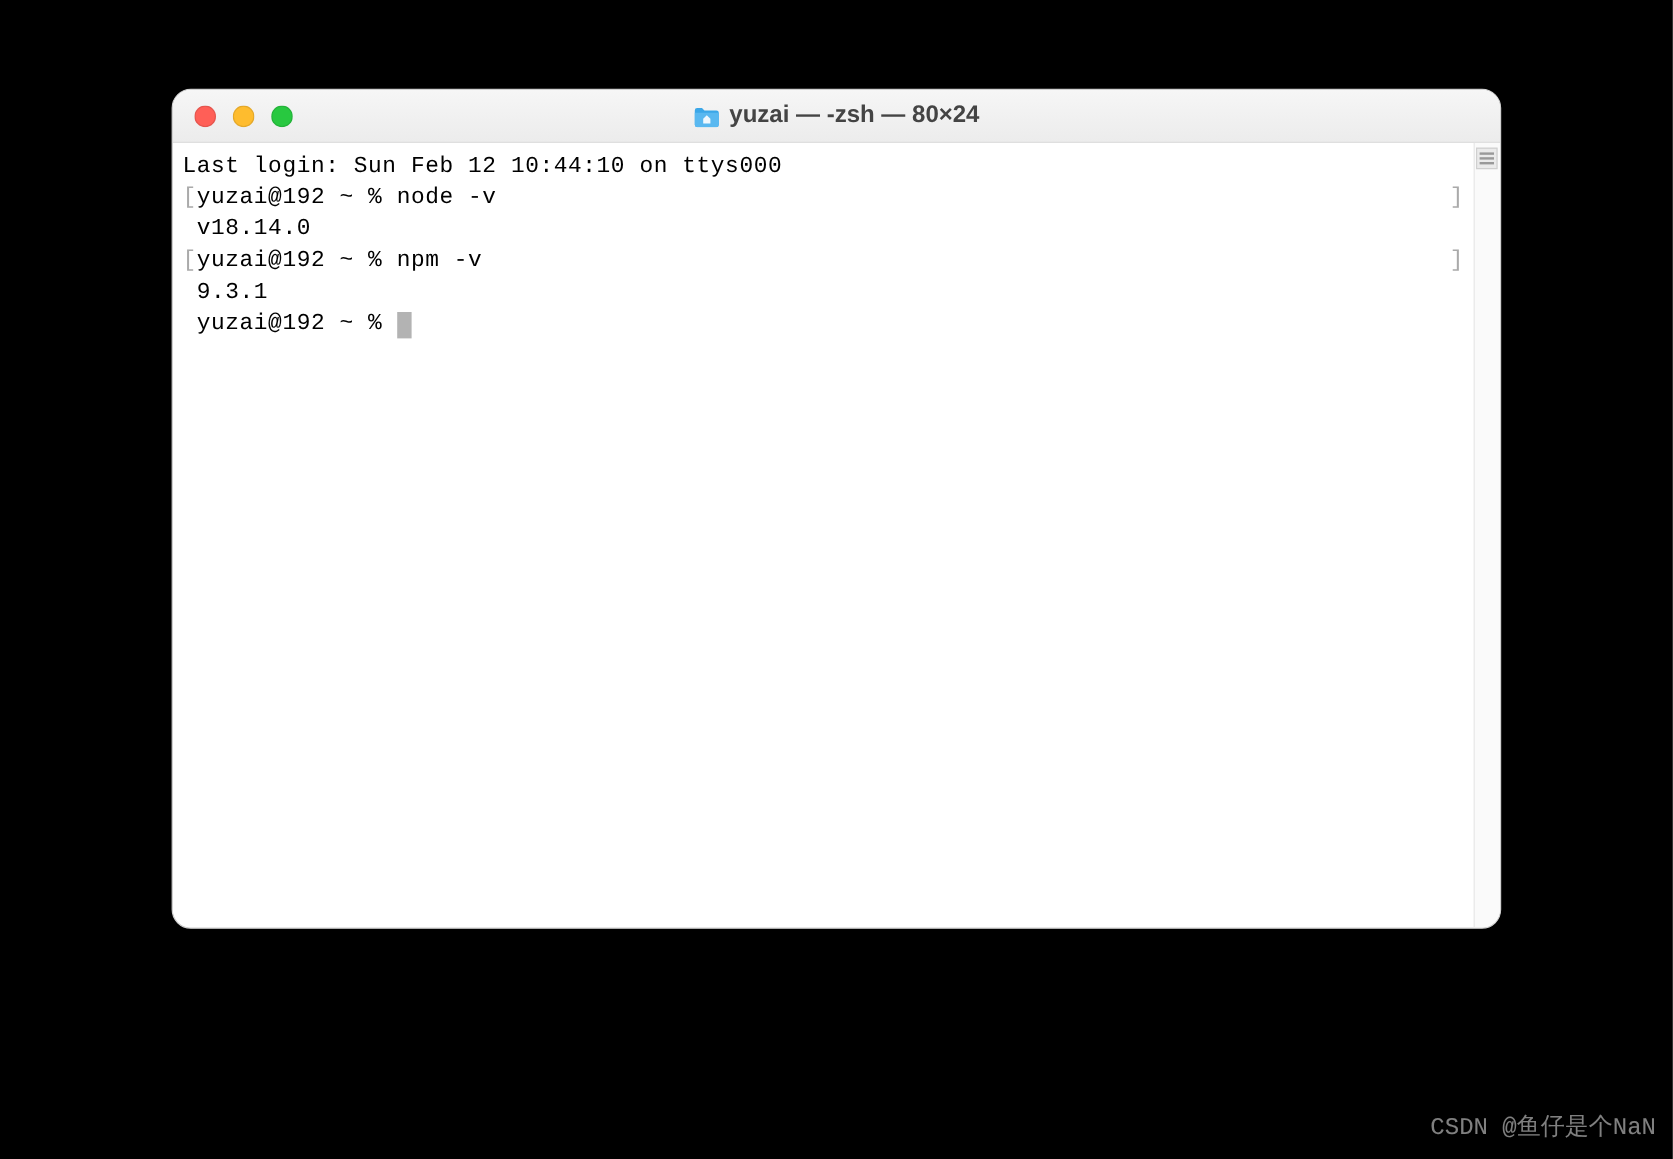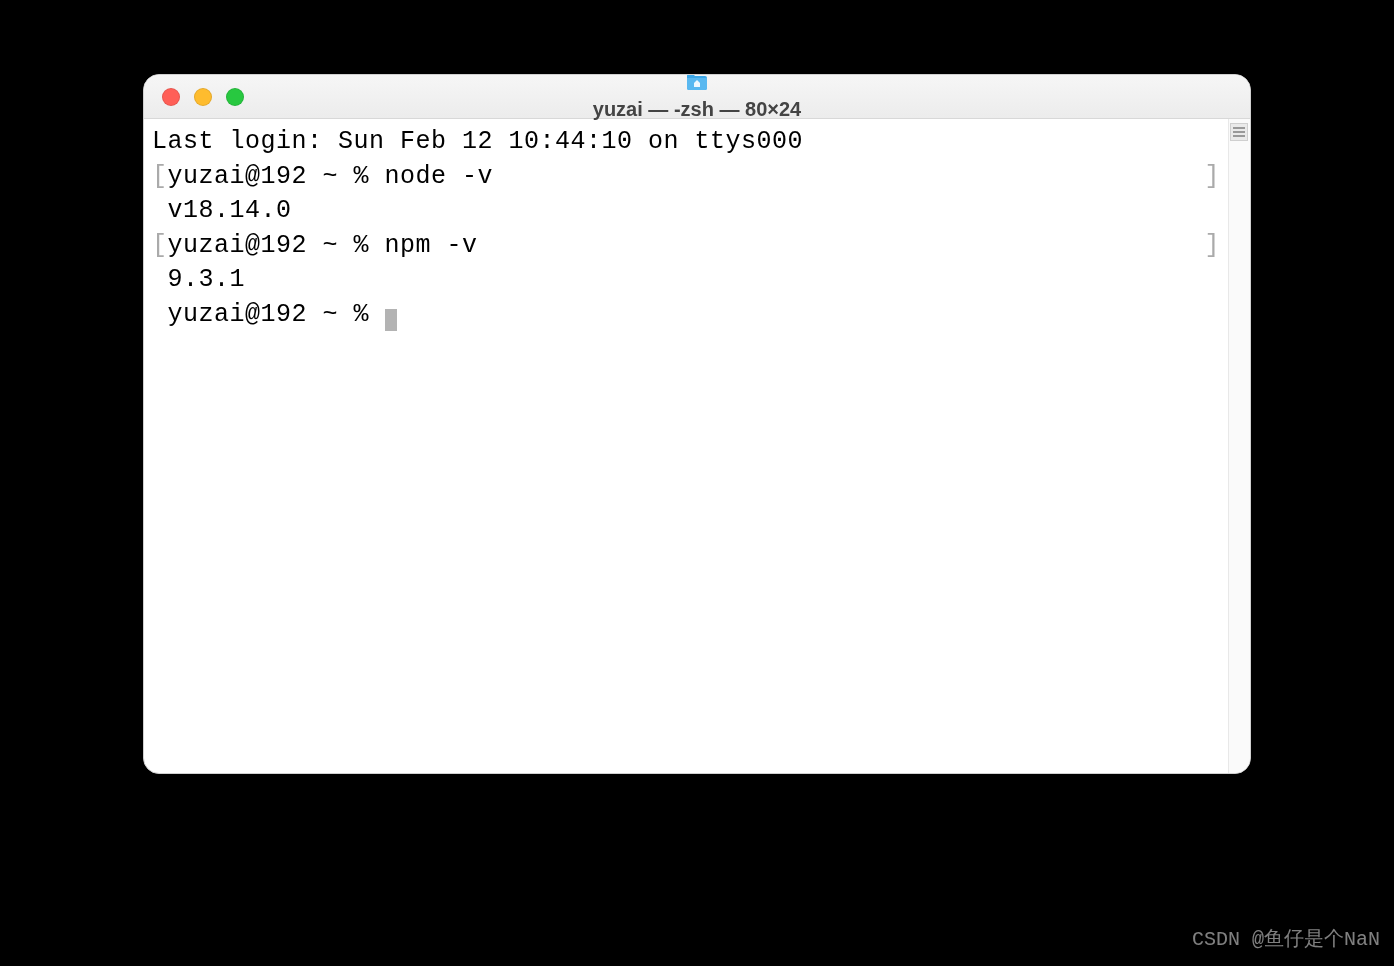--- a/index.html
+++ b/index.html
@@ -57,37 +57,36 @@
       right: 0;
       text-align: center;
       display: flex;
       align-items: center;
       justify-content: center;
       gap: 8px;
       pointer-events: none;
       font-size: 20px;
       font-weight: 600;
       color: #444;
-      flex-direction: column;
     }
     .folder-icon {
       width: 22px;
       height: 18px;
       display: inline-block;
     }
     .terminal-body {
       flex: 1;
       display: flex;
       overflow: hidden;
     }
     .terminal-content {
       flex: 1;
       padding: 6px 8px;
       font-family: "Menlo", "Monaco", "Courier New", monospace;
-      font-size: 25px;
+      font-size: 19px;
       line-height: 1.38;
       color: #000;
       white-space: pre;
       letter-spacing: 0.5px;
     }
     .terminal-line {
       display: block;
     }
     .prompt-bracket-left {
       color: #aaa;

